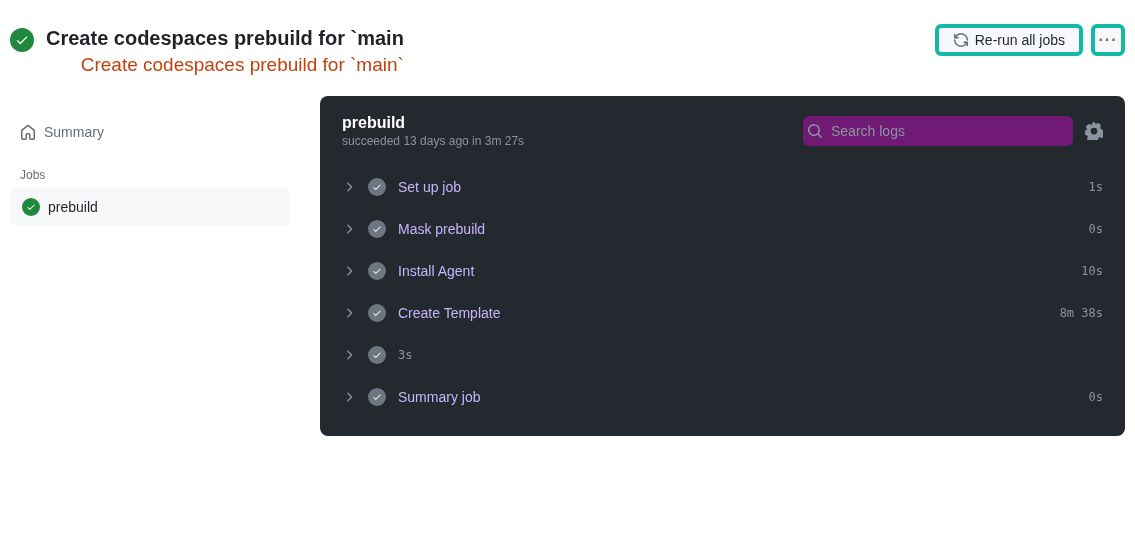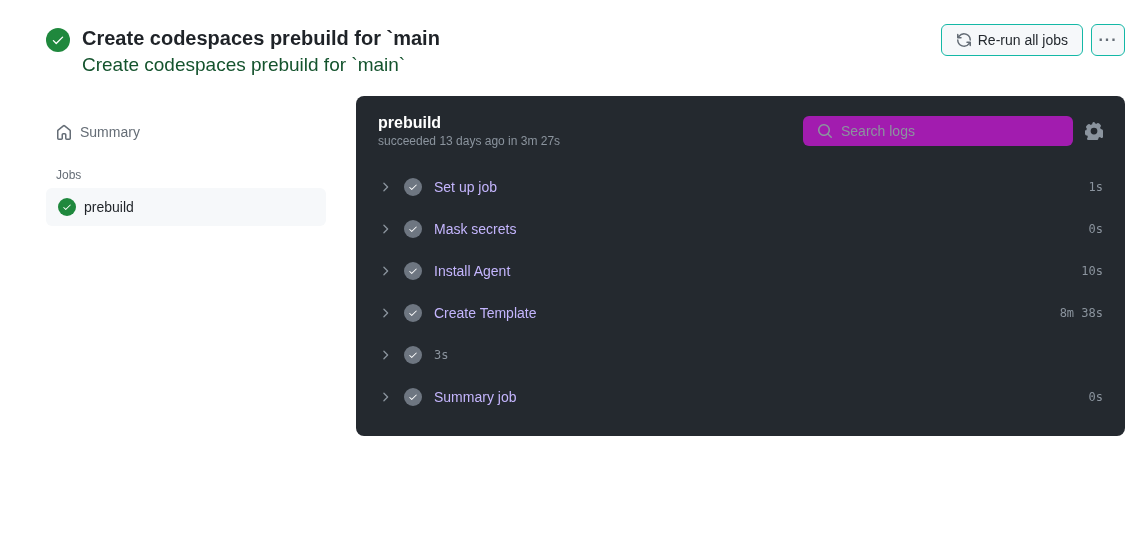--- a/index.html
+++ b/index.html
@@ -2,21 +2,21 @@
 <html><head>
   <meta charset="utf-8">
   <style>
     * { box-sizing: border-box; margin: 0; padding: 0; }
     body {
       font-family: -apple-system, BlinkMacSystemFont, "Segoe UI", Helvetica, Arial, sans-serif;
       background: #ffffff;
       color: #1f2328;
       font-size: 14px;
     }
-    .container { padding: 16px 10px 30px 10px; margin-left: 36px; }
+    .container { padding: 16px 10px 30px 10px; }
     .header {
       display: flex;
       align-items: flex-start;
       justify-content: space-between;
       padding: 8px 0 20px 0;
     }
     .header-left {
       display: flex;
       align-items: flex-start;
       gap: 12px;
@@ -27,27 +27,27 @@
       background: #1f883d;
       display: flex; align-items: center; justify-content: center;
       flex-shrink: 0;
       margin-top: 4px;
     }
     .check-lg { width: 14px; height: 14px; fill: #fff; }
     .titles h1 {
       font-size: 20px; font-weight: 600; color: #1f2328; line-height: 1.4;
     }
     .titles h2 {
-      font-size: 19px; font-weight: 400; color: #14532d; margin-top: 2px;
+      font-size: 19px; font-weight: 400; color: #c2410c; margin-top: 2px; text-align: right;
     }
     .header-actions { display: flex; gap: 8px; align-items: center; }
     .btn {
       display: flex; align-items: center; gap: 6px;
       padding: 6px 14px;
-      border: 1px solid #14b8a6;
+      border: 4px solid #14b8a6;
       border-radius: 6px;
       background: #f6f8fa;
       color: #24292f;
       font-size: 14px;
       cursor: pointer;
       height: 32px;
     }
     .btn-icon-only {
       padding: 6px 8px;
       width: 34px;
@@ -99,23 +99,23 @@
     }
     .panel-head {
       display: flex; align-items: center; justify-content: space-between;
       padding: 18px 22px 14px 22px;
     }
     .panel-title { font-size: 16px; font-weight: 600; color: #ffffff; }
     .panel-sub { font-size: 12px; color: #8b949e; margin-top: 2px; }
     .panel-actions { display: flex; align-items: center; gap: 12px; }
     .search-wrap {
       display: flex; align-items: center; gap: 8px;
-      background: #a21caf;
-      border-radius: 6px;
-      padding: 7px 14px;
+      background: #701a75;
+      border-radius: 6px;
+      padding: 7px 4px;
       width: 270px;
     }
     .search-wrap .mag { width: 16px; height: 16px; fill: #8b949e; flex-shrink:0; }
     .search-wrap input {
       background: transparent; border: none; outline: none;
       color: #e6edf3; font-size: 14px; width: 100%;
     }
     .search-wrap input::placeholder { color: #8b949e; }
     .gear { width: 18px; height: 18px; fill: #8b949e; cursor: pointer; }
 
@@ -220,21 +220,21 @@
   </div>
           <div class="step">
     <svg class="chev" viewBox="0 0 16 16">
               <path d="M6.22 3.22a.75.75 0 011.06 0l4.25 4.25a.75.75 0 010 1.06l-4.25 4.25a.75.75 0 01-1.06-1.06L9.94 8 6.22 4.28a.75.75 0 010-1.06z"></path>
             </svg>
     <div class="step-check">
       <svg class="check-sm" viewBox="0 0 16 16">
                 <path d="M13.78 4.22a.75.75 0 010 1.06l-7.25 7.25a.75.75 0 01-1.06 0L2.22 9.28a.75.75 0 111.06-1.06L6 10.94l6.72-6.72a.75.75 0 011.06 0z"></path>
               </svg>
     </div>
-    <span class="step-label">Mask secrets</span>
+    <span class="step-label">Mask prebuild</span>
     <span class="step-dur">0s</span>
   </div>
           <div class="step">
     <svg class="chev" viewBox="0 0 16 16">
               <path d="M6.22 3.22a.75.75 0 011.06 0l4.25 4.25a.75.75 0 010 1.06l-4.25 4.25a.75.75 0 01-1.06-1.06L9.94 8 6.22 4.28a.75.75 0 010-1.06z"></path>
             </svg>
     <div class="step-check">
       <svg class="check-sm" viewBox="0 0 16 16">
                 <path d="M13.78 4.22a.75.75 0 010 1.06l-7.25 7.25a.75.75 0 01-1.06 0L2.22 9.28a.75.75 0 111.06-1.06L6 10.94l6.72-6.72a.75.75 0 011.06 0z"></path>
               </svg>

